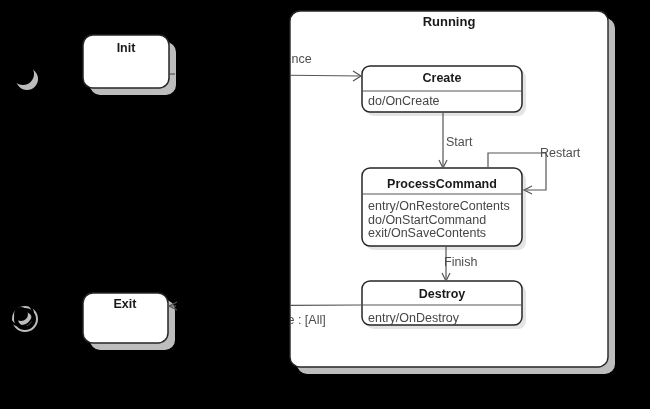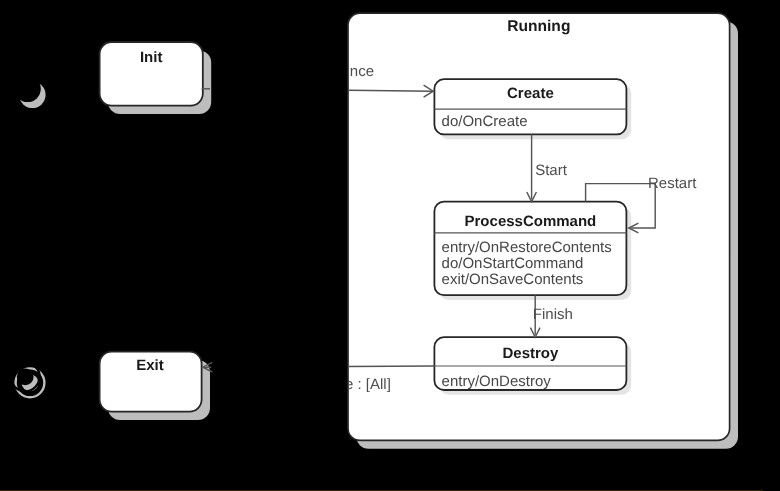--- a/index.html
+++ b/index.html
@@ -1,16 +1,16 @@
 <!DOCTYPE html>
 <html><head>
 <meta charset="utf-8">
 <style>
   html,body{margin:0;padding:0;background:#000;}
-  .stage{position:relative;width:650px;height:409px;background:#a16207;overflow:hidden;}
+  .stage{position:relative;width:650px;height:409px;background:#fca5a5;overflow:hidden;}
   svg{display:block;}
   text{font-family:"Liberation Sans","DejaVu Sans",sans-serif;}
   .title{font-weight:bold;font-size:12.5px;fill:#1a1a1a;}
   .bigtitle{font-weight:bold;font-size:13px;fill:#1a1a1a;}
   .body-line{font-size:12.5px;fill:#464646;}
   .elabel{font-size:12.5px;fill:#4d4d4d;}
   .edge{stroke:#555;stroke-width:1.2;fill:none;}
   .boxborder{stroke:#262626;stroke-width:1.5;fill:#ffffff;}
   .outerborder{stroke:#262626;stroke-width:1.4;fill:#ffffff;}
   .divider{stroke:#555;stroke-width:1;}

